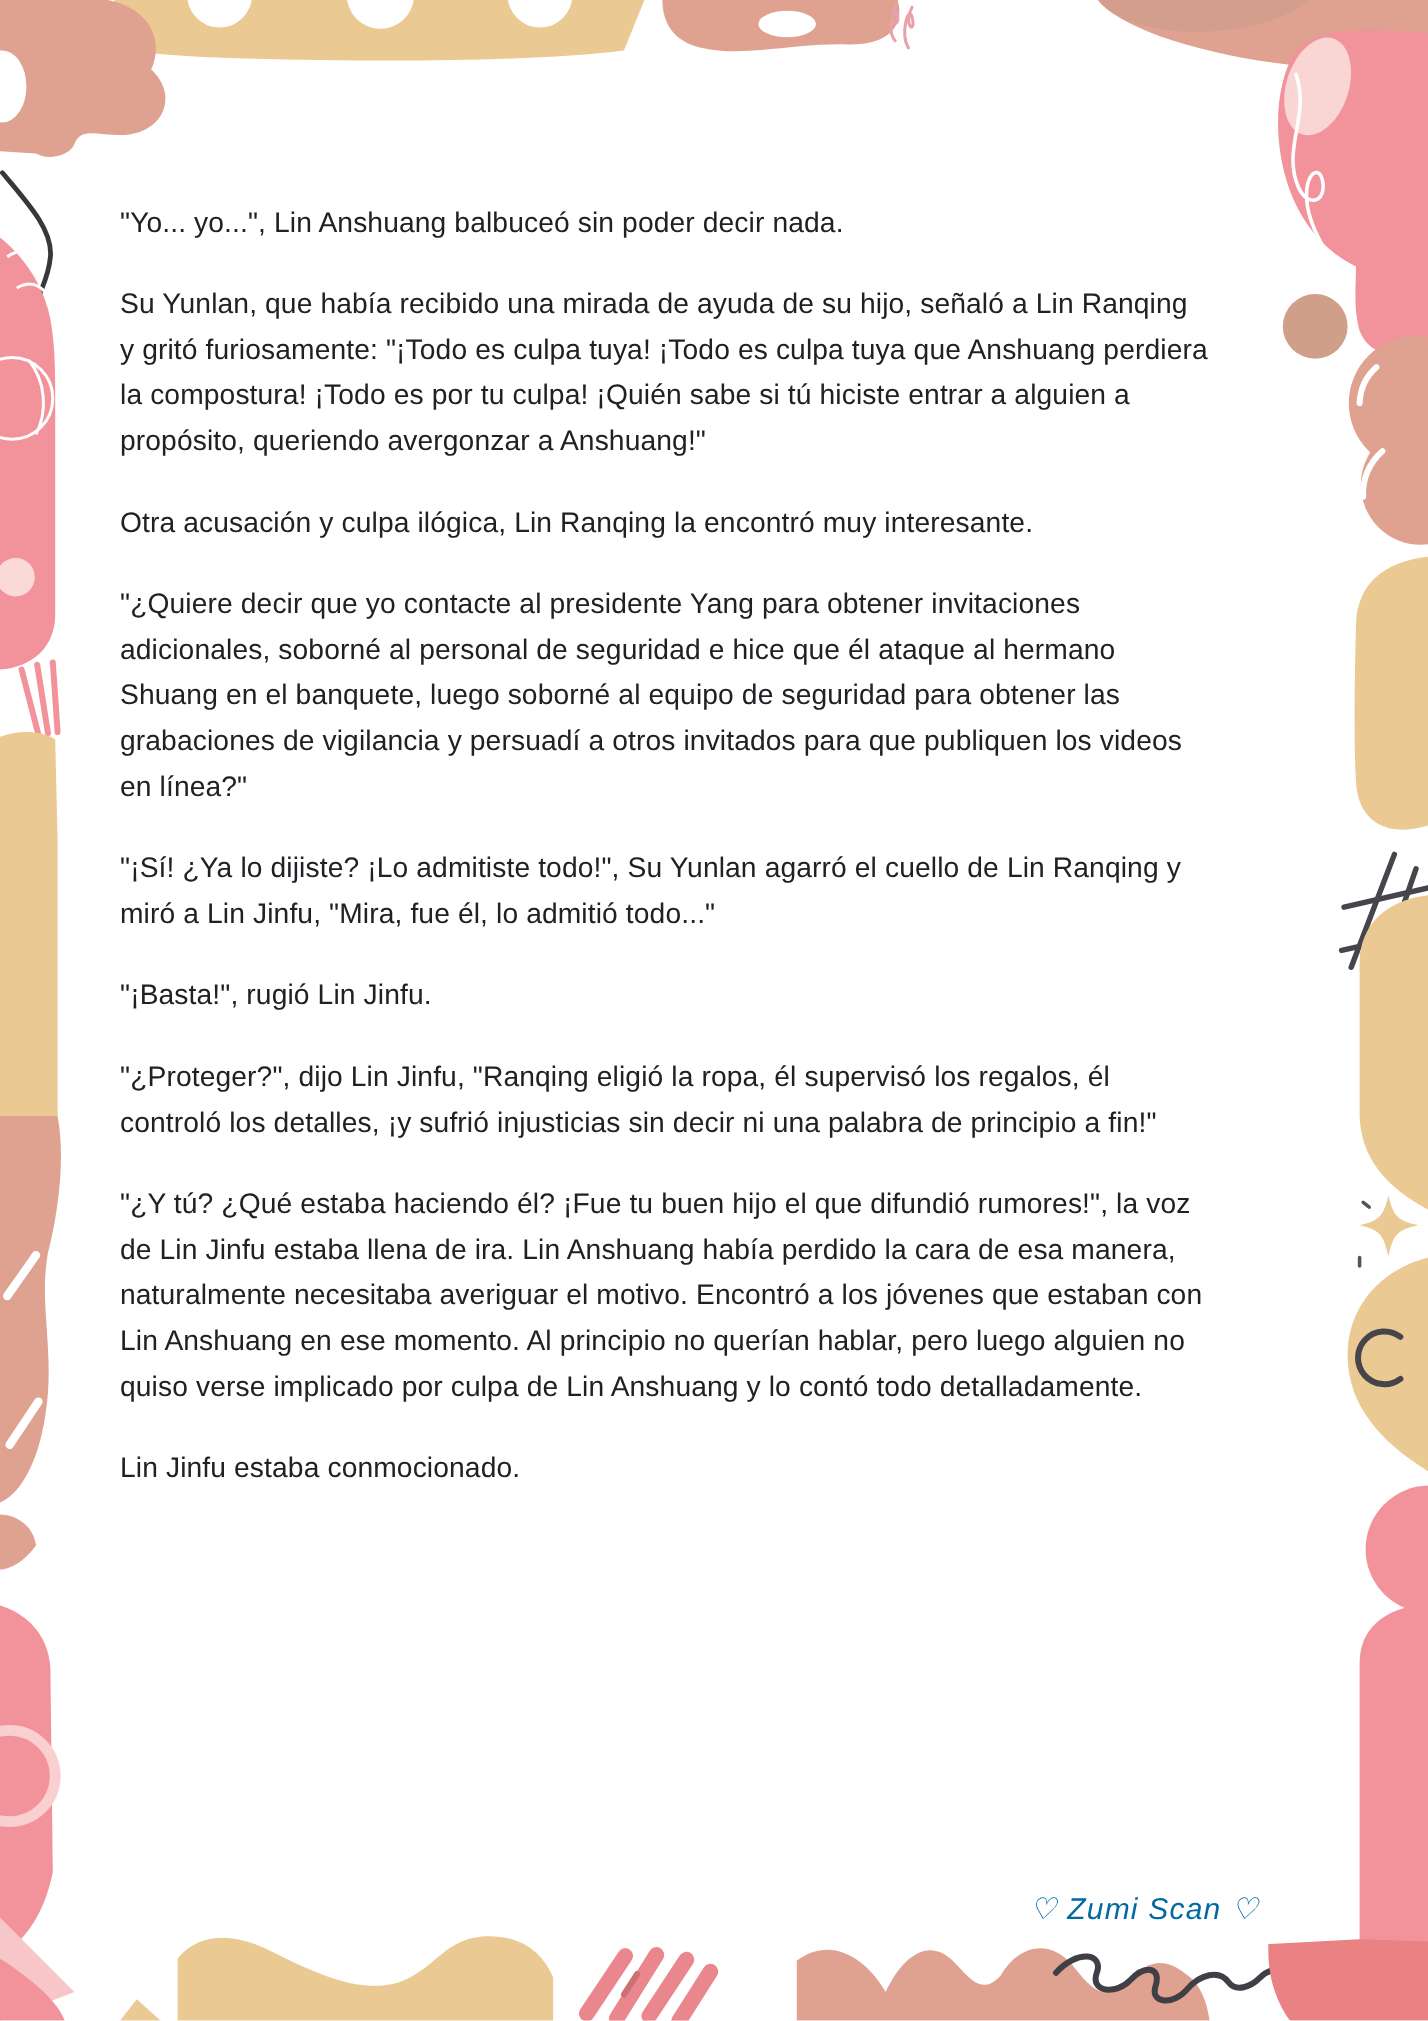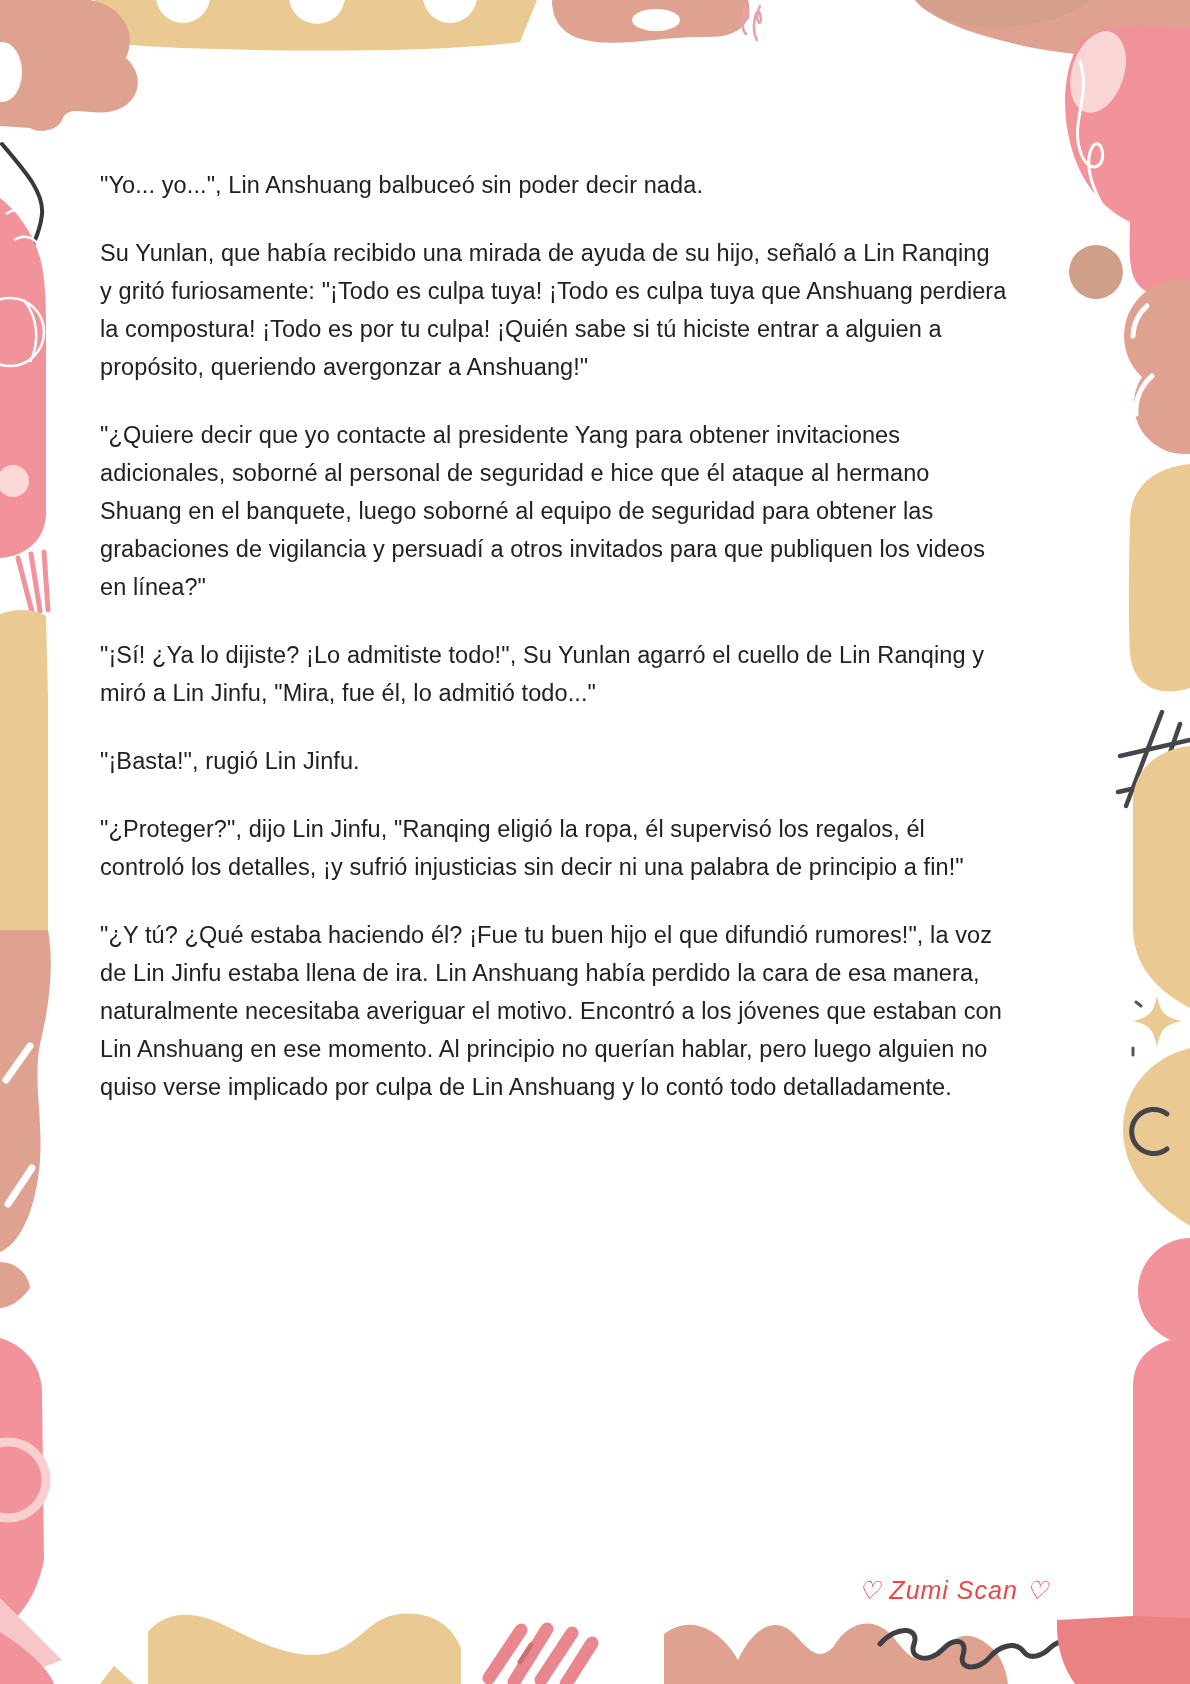--- a/index.html
+++ b/index.html
@@ -20,21 +20,21 @@
     margin:0 0 30px 0;
     font-size:23.5px;
     line-height:38px;
     letter-spacing:0.1px;
   }
   .watermark{
     position:absolute;
     left:858px;top:1576px;
     font-size:25px;
     letter-spacing:1px;
-    color:#ef4444;
+    color:#0369a1;
     font-style:italic;
   }
 </style>
 </head>
 <body>
 
 <div class="page">
 
   <svg class="border-art" width="1190" height="1684" viewBox="0 0 1190 1684" aria-hidden="true">
 
@@ -136,22 +136,24 @@
 
       <path d="M880,1644 C898,1624 920,1628 914,1644 C908,1660 930,1663 942,1650 C954,1637 968,1639 963,1655 C958,1670 978,1671 989,1658 C1000,1645 1016,1641 1024,1652 C1030,1660 1042,1656 1050,1648 C1060,1638 1075,1640 1080,1650 C1084,1658 1092,1656 1094,1668" stroke="#3f3f45" stroke-width="5" fill="none" stroke-linecap="round"></path>
 
       <path d="M1057,1620 L1133,1616 L1190,1618 V1684 H1075 C1062,1666 1056,1644 1057,1620 Z" fill="#ea8182"></path>
     </g>
   </svg>
 
   <div class="content">
     <p>"Yo... yo...", Lin Anshuang balbuceó sin poder decir nada.</p>
     <p>Su Yunlan, que había recibido una mirada de ayuda de su hijo, señaló a Lin Ranqing y gritó furiosamente: "¡Todo es culpa tuya! ¡Todo es culpa tuya que Anshuang perdiera la compostura! ¡Todo es por tu culpa! ¡Quién sabe si tú hiciste entrar a alguien a propósito, queriendo avergonzar a Anshuang!"</p>
+    <p>Otra acusación y culpa ilógica, Lin Ranqing la encontró muy interesante.</p>
     <p>"¿Quiere decir que yo contacte al presidente Yang para obtener invitaciones adicionales, soborné al personal de seguridad e hice que él ataque al hermano Shuang en el banquete, luego soborné al equipo de seguridad para obtener las grabaciones de vigilancia y persuadí a otros invitados para que publiquen los videos en línea?"</p>
     <p>"¡Sí! ¿Ya lo dijiste? ¡Lo admitiste todo!", Su Yunlan agarró el cuello de Lin Ranqing y miró a Lin Jinfu, "Mira, fue él, lo admitió todo..."</p>
     <p>"¡Basta!", rugió Lin Jinfu.</p>
     <p>"¿Proteger?", dijo Lin Jinfu, "Ranqing eligió la ropa, él supervisó los regalos, él controló los detalles, ¡y sufrió injusticias sin decir ni una palabra de principio a fin!"</p>
     <p>"¿Y tú? ¿Qué estaba haciendo él? ¡Fue tu buen hijo el que difundió rumores!", la voz de Lin Jinfu estaba llena de ira. Lin Anshuang había perdido la cara de esa manera, naturalmente necesitaba averiguar el motivo. Encontró a los jóvenes que estaban con Lin Anshuang en ese momento. Al principio no querían hablar, pero luego alguien no quiso verse implicado por culpa de Lin Anshuang y lo contó todo detalladamente.</p>
+    <p>Lin Jinfu estaba conmocionado.</p>
   </div>
 
   <div class="watermark">♡ Zumi Scan ♡</div>
 
 </div>
 
 </body></html>

